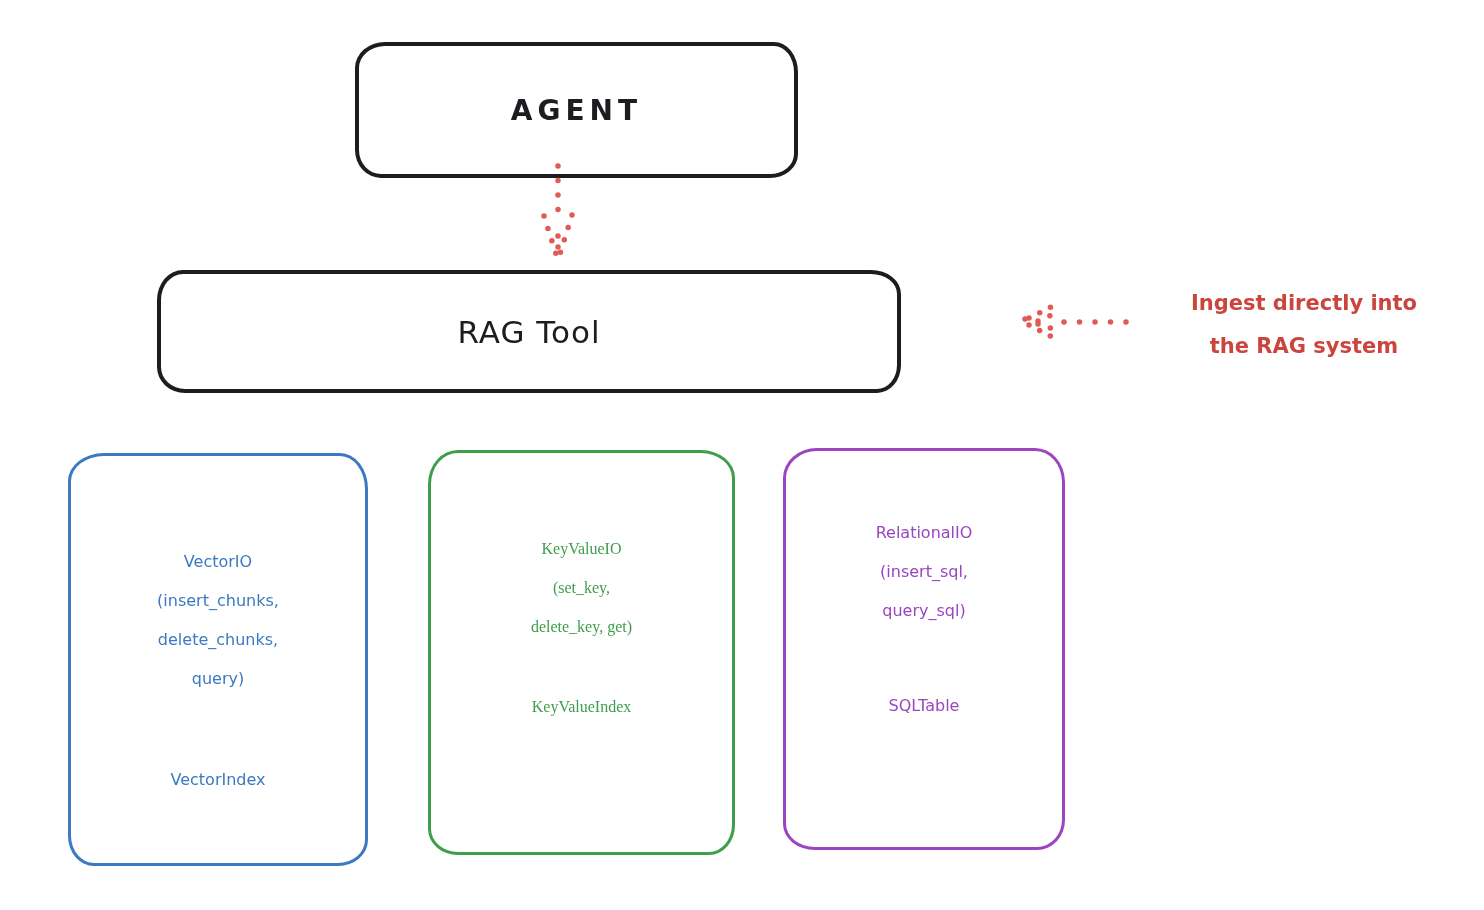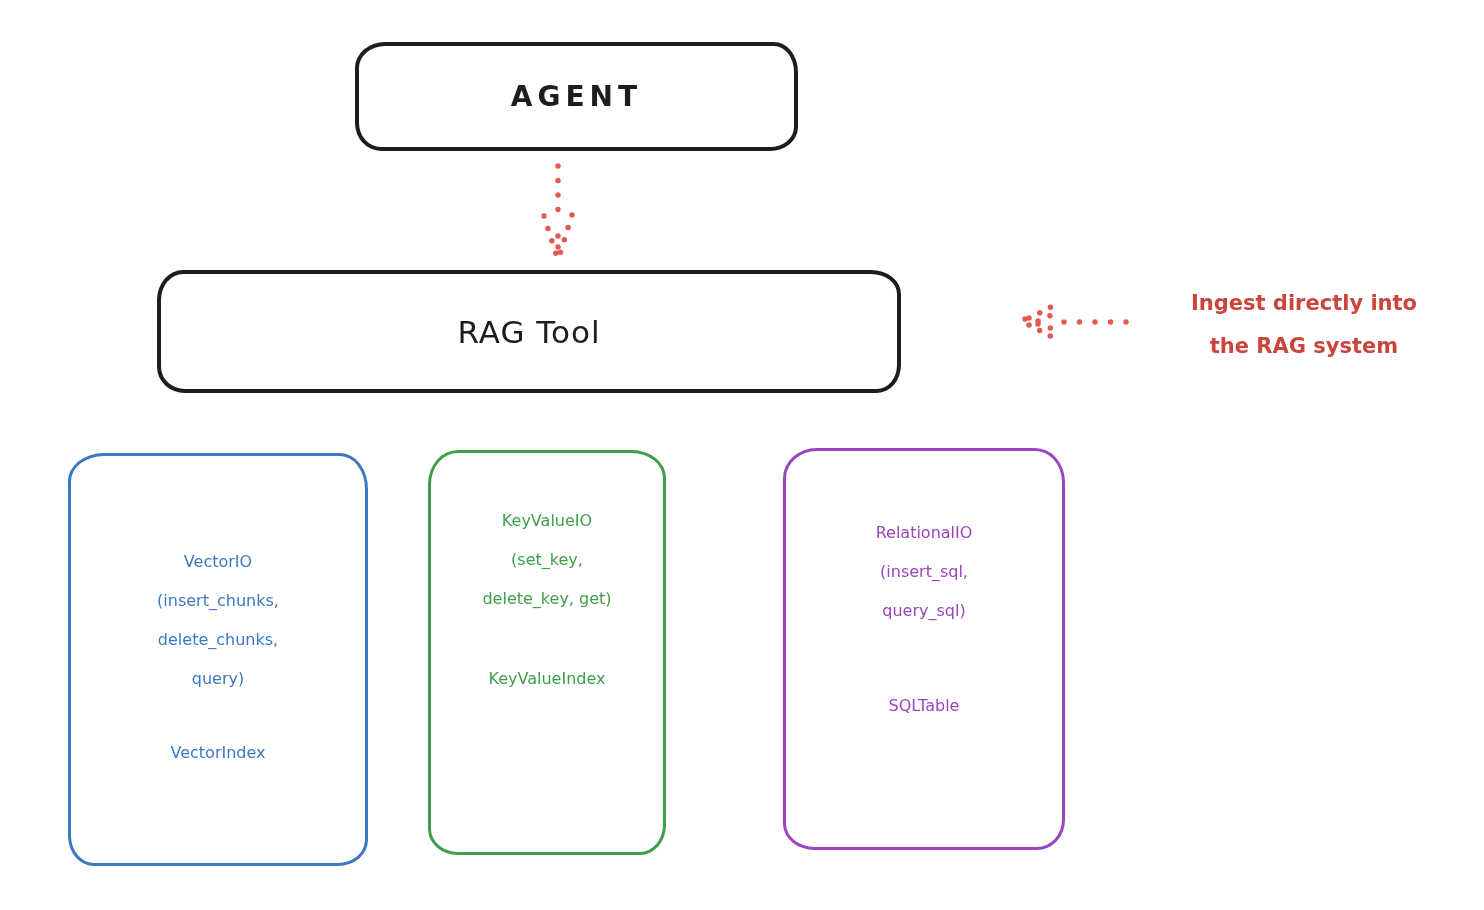--- a/index.html
+++ b/index.html
@@ -19,21 +19,21 @@
     position: absolute;
     box-sizing: border-box;
     background: #ffffff;
     display: flex;
     align-items: center;
     justify-content: center;
     color: #1d1d21;
   }
   
   .agent-node {
-    left: 355px; top: 42px; width: 443px; height: 109px;
+    left: 355px; top: 42px; width: 443px; height: 136px;
     border: 4px solid #1d1d21;
     border-radius: 30px 24px 28px 26px / 26px 30px 24px 28px;
   }
   .agent-node .label {
     font-size: 28px;
     font-weight: bold;
     letter-spacing: 5px;
   }
   
   .rag-node {
@@ -61,26 +61,27 @@
     font-size: 16px;
     line-height: 39px;
     white-space: nowrap;
   }
   .io-vector {
     left: 68px; top: 453px; width: 300px; height: 413px;
     border-color: #3b79c2; color: #3b79c2;
     border-radius: 36px 28px 30px 26px / 28px 36px 26px 30px;
     padding-top: 86px;
   }
-  .io-vector .index { margin-top: 35px; }
+  .io-vector .index { margin-top: 62px; }
   .io-keyvalue {
-    left: 428px; top: 450px; width: 238px; height: 405px;
+    left: 428px; top: 450px; width: 307px; height: 405px;
     border-color: #3f9e4b; color: #3f9e4b;
     border-radius: 30px 34px 26px 30px / 34px 28px 30px 26px;
-    padding-top: 48px;
+    padding-top: 76px;
+    font-family: Liberation Serif, serif;
   }
   .io-keyvalue .index { margin-top: 41px; }
   .io-relational {
     left: 783px; top: 448px; width: 282px; height: 402px;
     border-color: #9b45c0; color: #9b45c0;
     border-radius: 34px 30px 28px 32px / 30px 34px 30px 26px;
     padding-top: 62px;
   }
   .io-relational .index { margin-top: 56px; }
   

